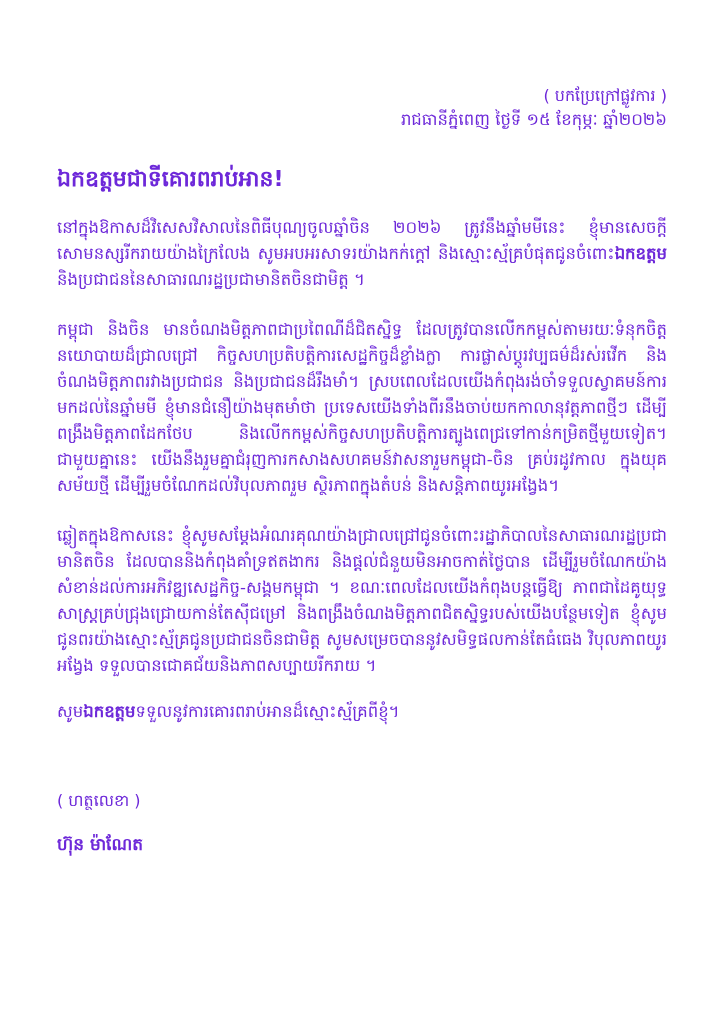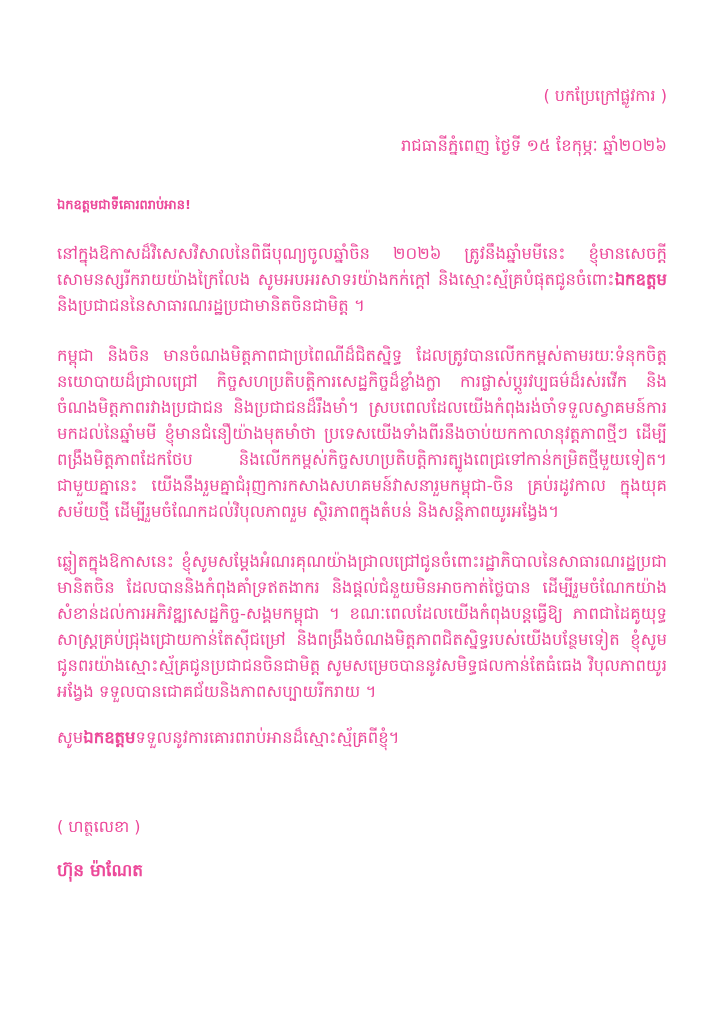--- a/index.html
+++ b/index.html
@@ -2,47 +2,46 @@
 <html><head>
 <meta charset="utf-8">
 <style>
   * { margin: 0; padding: 0; box-sizing: border-box; }
   html, body { background: #e8e8e8; }
   .page {
     width: 724px;
     height: 1024px;
     margin: 0 auto;
     background: #ffffff;
-    color: #ec4899;
+    color: #6d28d9;
     font-family: "DejaVu Sans", "Liberation Sans", sans-serif;
     padding: 85px 57px 40px 57px;
     position: relative;
     overflow: hidden;
   }
   .note {
     text-align: right;
     font-size: 16px;
     line-height: 22px;
   }
   .dateline {
     text-align: right;
     font-size: 16.5px;
     line-height: 26px;
-    margin-top: 26px;
   }
   .recipient {
     margin-top: 20px;
     font-size: 17px;
     line-height: 28px;
   }
   .bold { font-weight: bold; }
   .underline { text-decoration: underline; }
   .salutation {
     margin-top: 34px;
-    font-size: 13px;
+    font-size: 22px;
     line-height: 24px;
   }
   .para {
     margin-top: 24px;
     font-size: 16.5px;
     line-height: 26px;
     text-align: justify;
   }
   .closing {
     margin-top: 20px;

